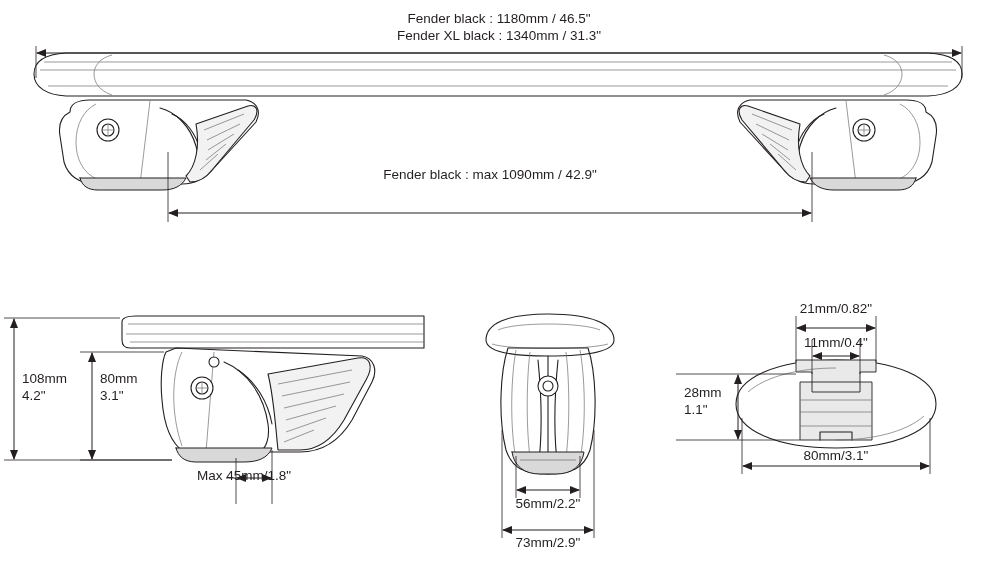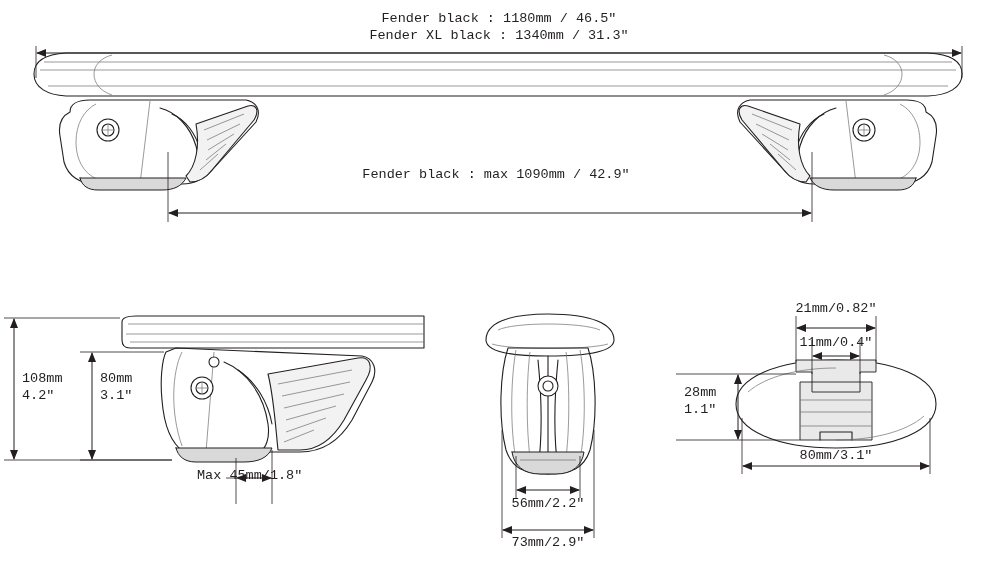--- a/index.html
+++ b/index.html
@@ -5,21 +5,21 @@
   html, body {
     margin: 0;
     padding: 0;
     background: #ffffff;
   }
   #stage {
     position: relative;
     width: 1000px;
     height: 588px;
     background: #ffffff;
-    font-family: Liberation Mono, monospace;
+    font-family: Liberation Sans, sans-serif;
     color: #231f20;
     overflow: hidden;
   }
   .lbl {
     position: absolute;
     font-size: 13.5px;
     line-height: 17px;
     color: #231f20;
     white-space: pre;
   }
@@ -265,21 +265,21 @@
         <path class="ln-thin" d="M742,418 L742,474"></path>
         <path class="ln-thin" d="M930,418 L930,474"></path>
         <path class="ln" marker-start="url(#arrL)" marker-end="url(#arrR)" d="M743,466 L929,466"></path>
       </g>
     </g>
   </svg>
 
   <div class="lbl center" style="left:299px; top:10px; width:400px;">Fender black : 1180mm / 46.5"</div>
   <div class="lbl center" style="left:299px; top:27px; width:400px;">Fender XL black : 1340mm / 31.3"</div>
 
-  <div class="lbl center" style="left:296px; top:166px; width:400px;">Fender black : max 1090mm / 42.9"</div>
+  <div class="lbl center" style="left:290px; top:166px; width:400px;">Fender black : max 1090mm / 42.9"</div>
 
   <div class="lbl" style="left:22px; top:370px;">108mm</div>
   <div class="lbl" style="left:22px; top:387px;">4.2"</div>
 
   <div class="lbl" style="left:100px; top:370px;">80mm</div>
   <div class="lbl" style="left:100px; top:387px;">3.1"</div>
 
   <div class="lbl" style="left:197px; top:467px;">Max 45mm/1.8"</div>
 
   <div class="lbl center" style="left:458px; top:495px; width:180px;">56mm/2.2"</div>

